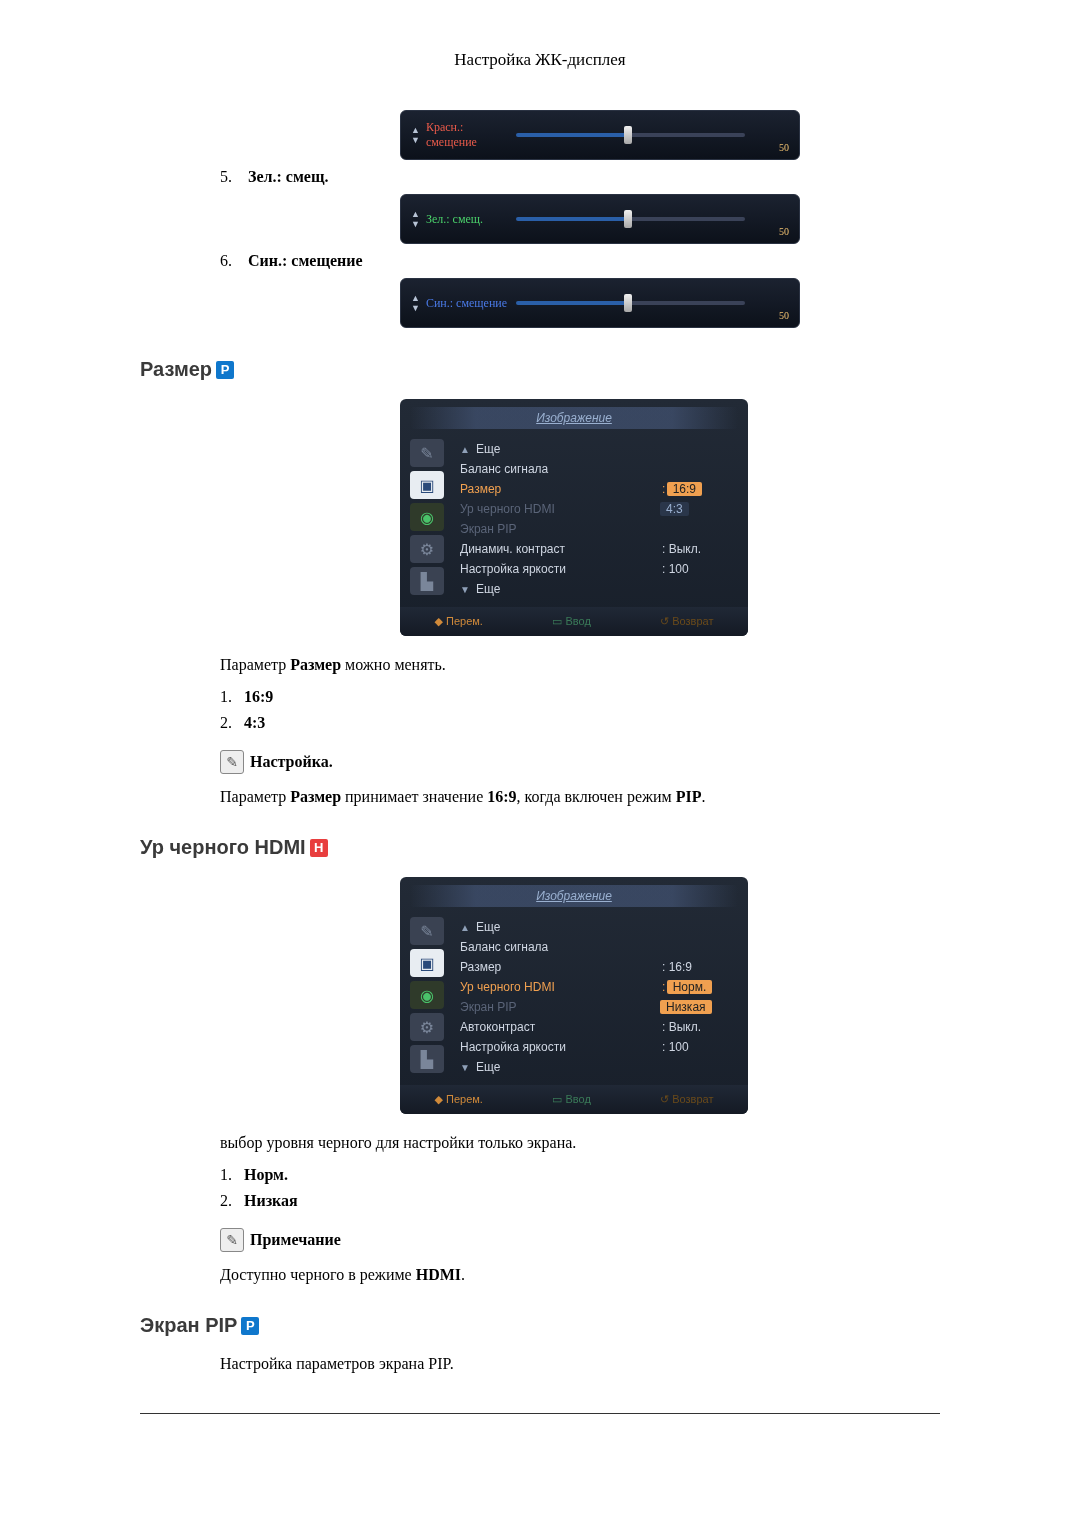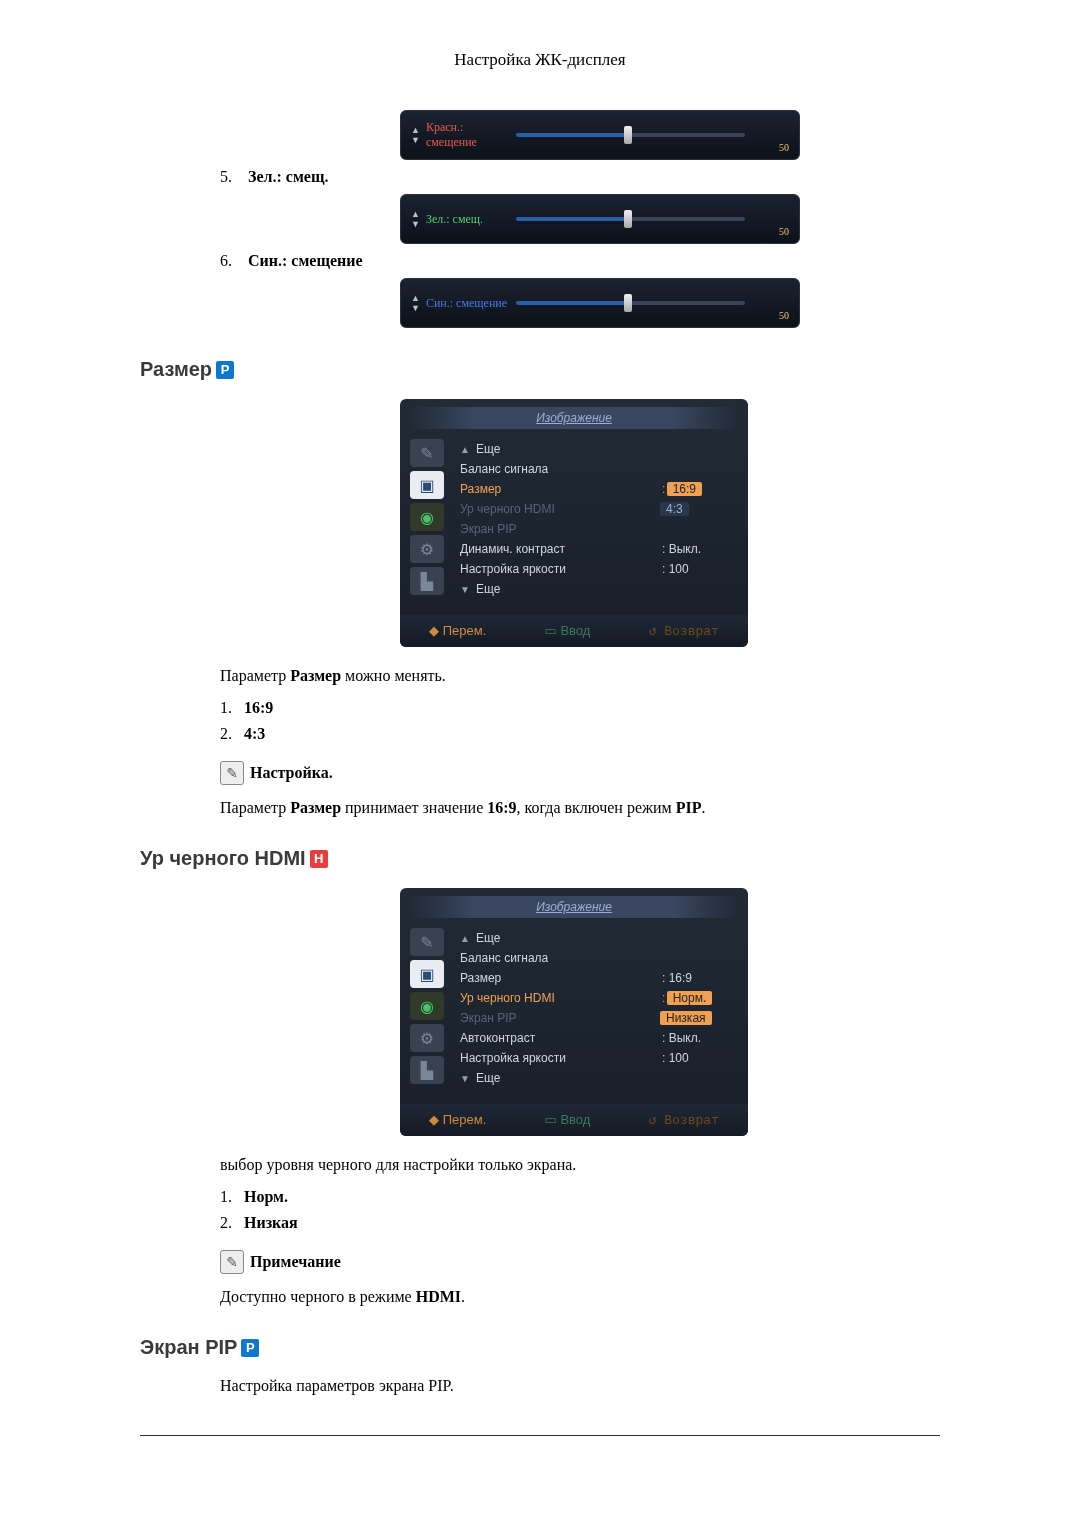--- a/index.html
+++ b/index.html
@@ -187,28 +187,28 @@
     color: #9ab0d0;
     padding: 0 6px;
     border-radius: 2px;
     margin-left: -2px;
   }
   .osd-footer {
     display: flex;
     justify-content: space-around;
     padding: 8px 0;
     background: linear-gradient(#202836, #141a24);
-    margin: 16px -10px 0 -10px;
+    margin: 8px -10px 0 -10px;
     border-radius: 0 0 6px 6px;
     color: #5a6a88;
-    font-size: 13px;
+    font-size: 11px;
   }
   .osd-footer .f1 { color: #d08a3a; }
   .osd-footer .f2 { color: #3a7a58; text-align: center; }
-  .osd-footer .f3 { color: #6a4a1a; font-family: Liberation Mono, monospace; }
+  .osd-footer .f3 { color: #6a4a1a; }
 </style>
 </head>
 <body>
 
 <div class="page-header">Настройка ЖК-дисплея</div>
 
 <div class="slider-row">
   <div class="slider-label-block"></div>
   <div class="slider-panel">
     <div class="arrows">▲<br>▼</div>

